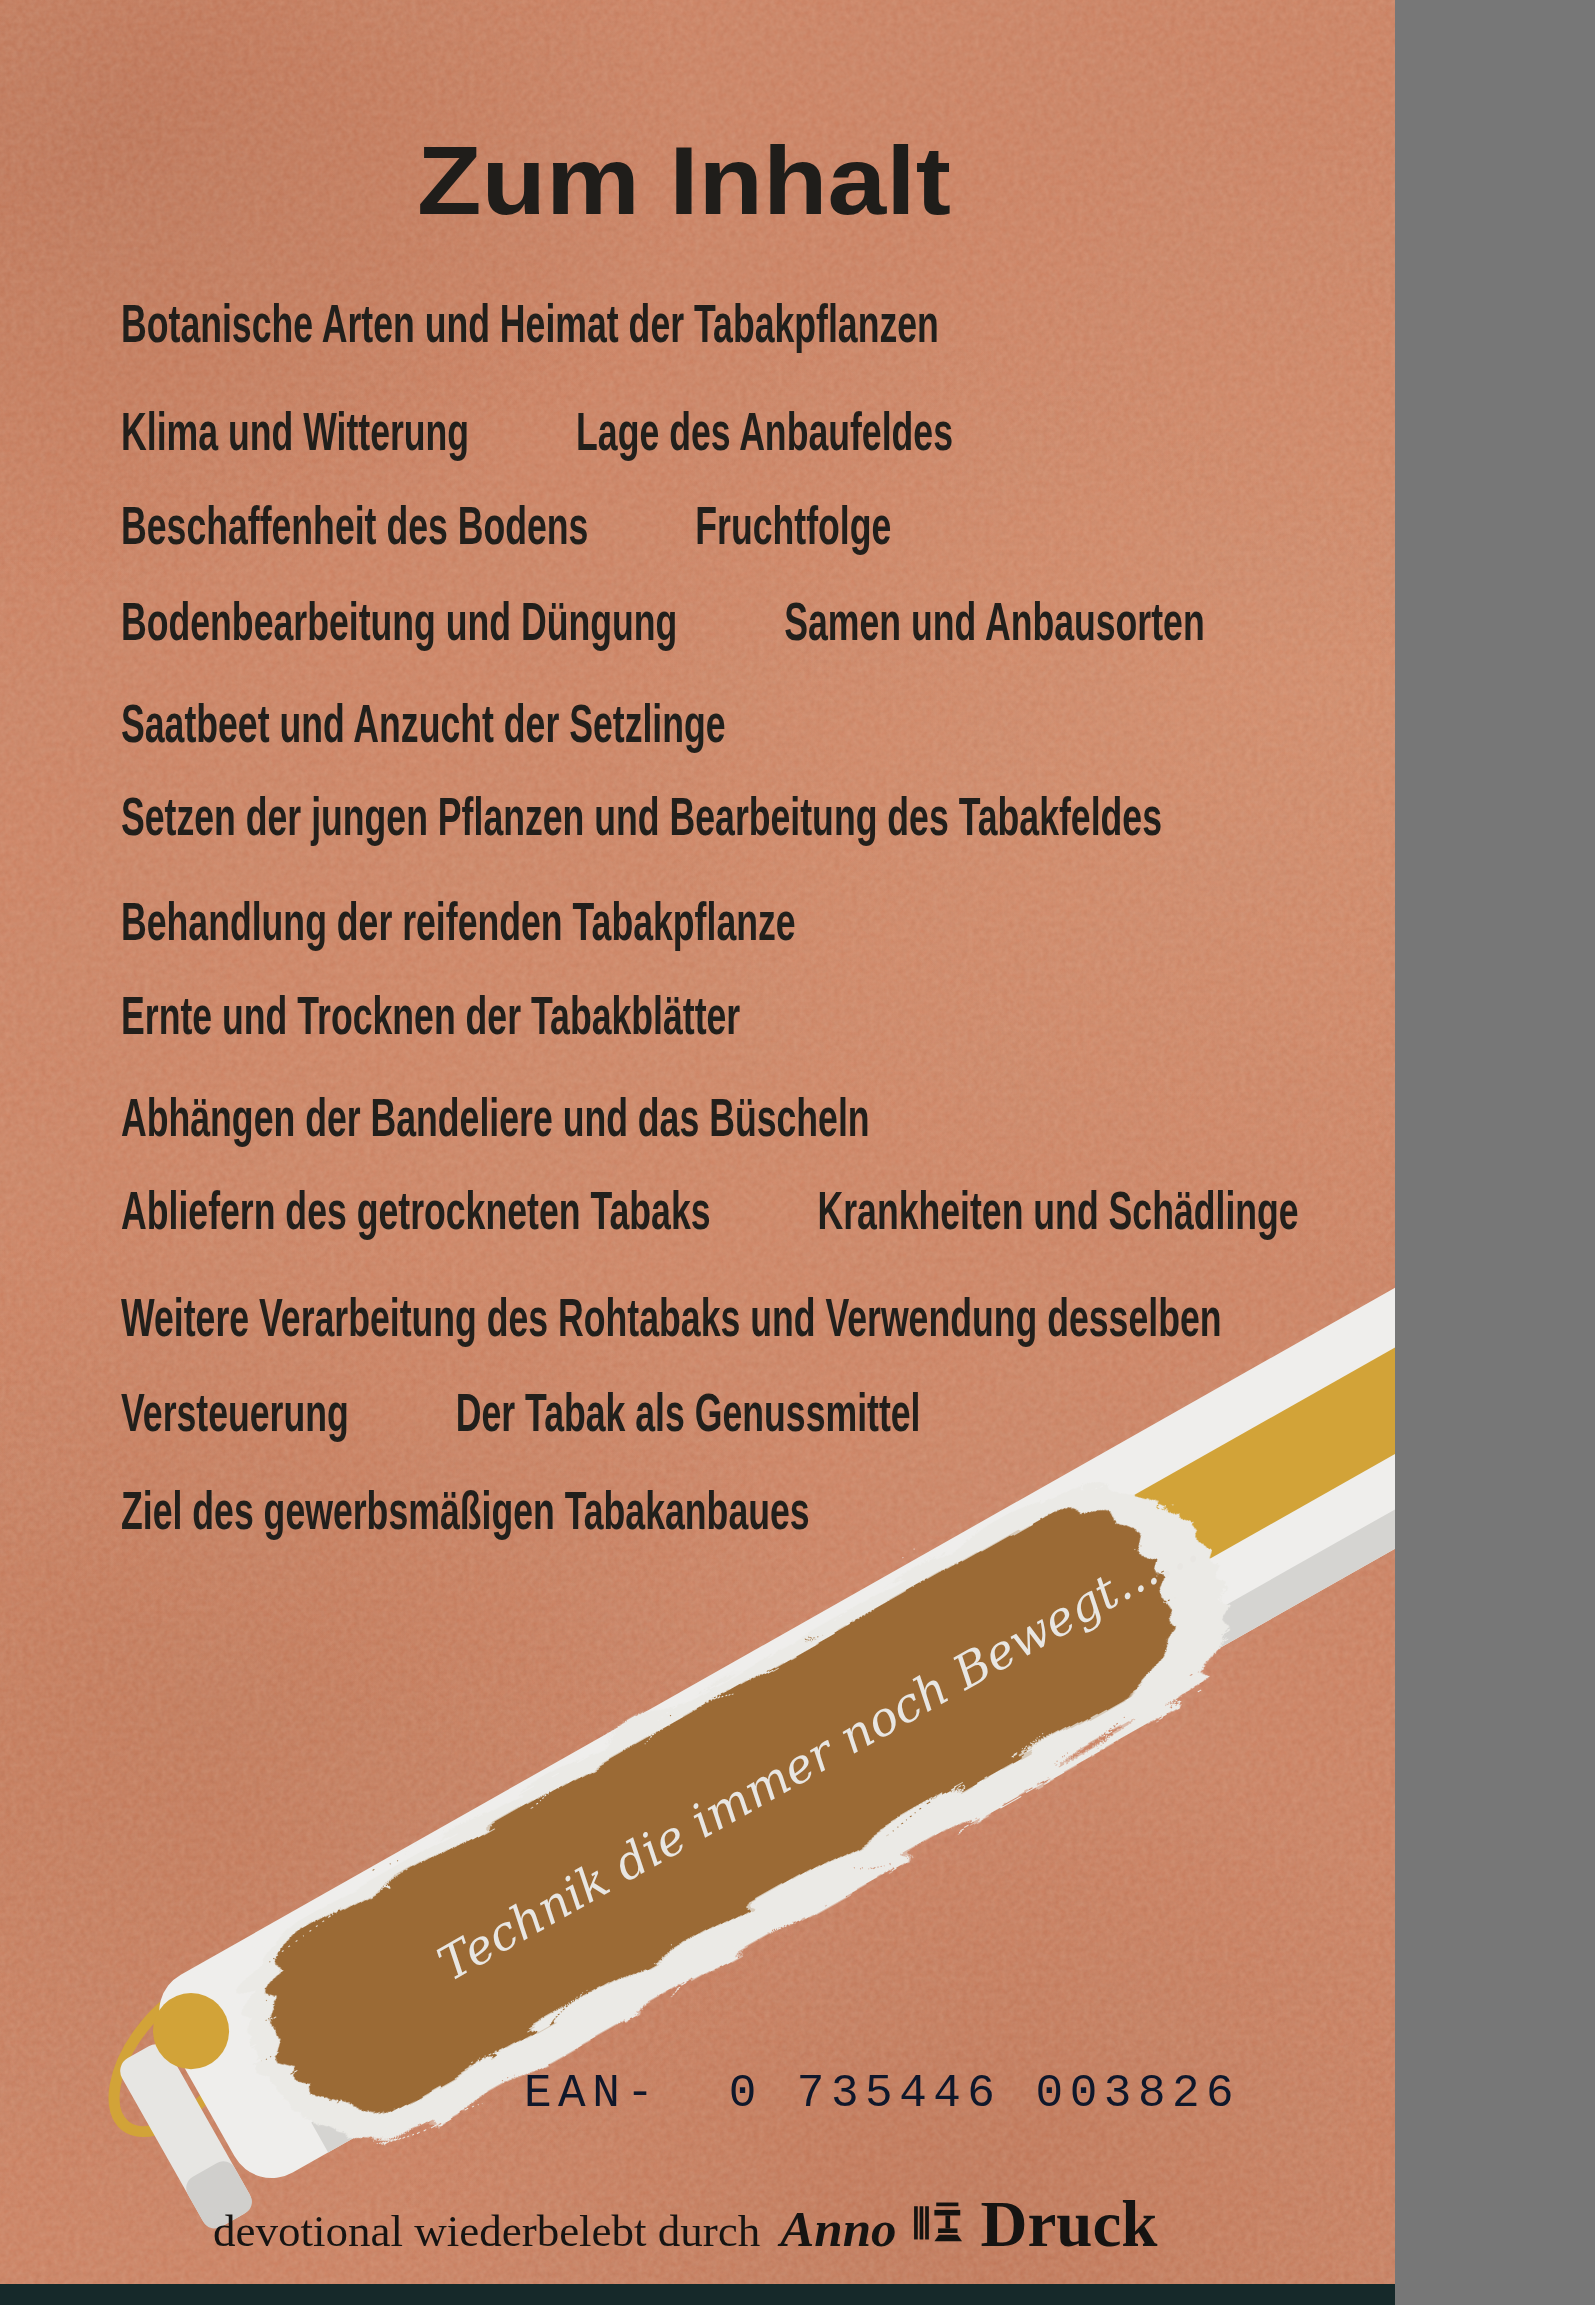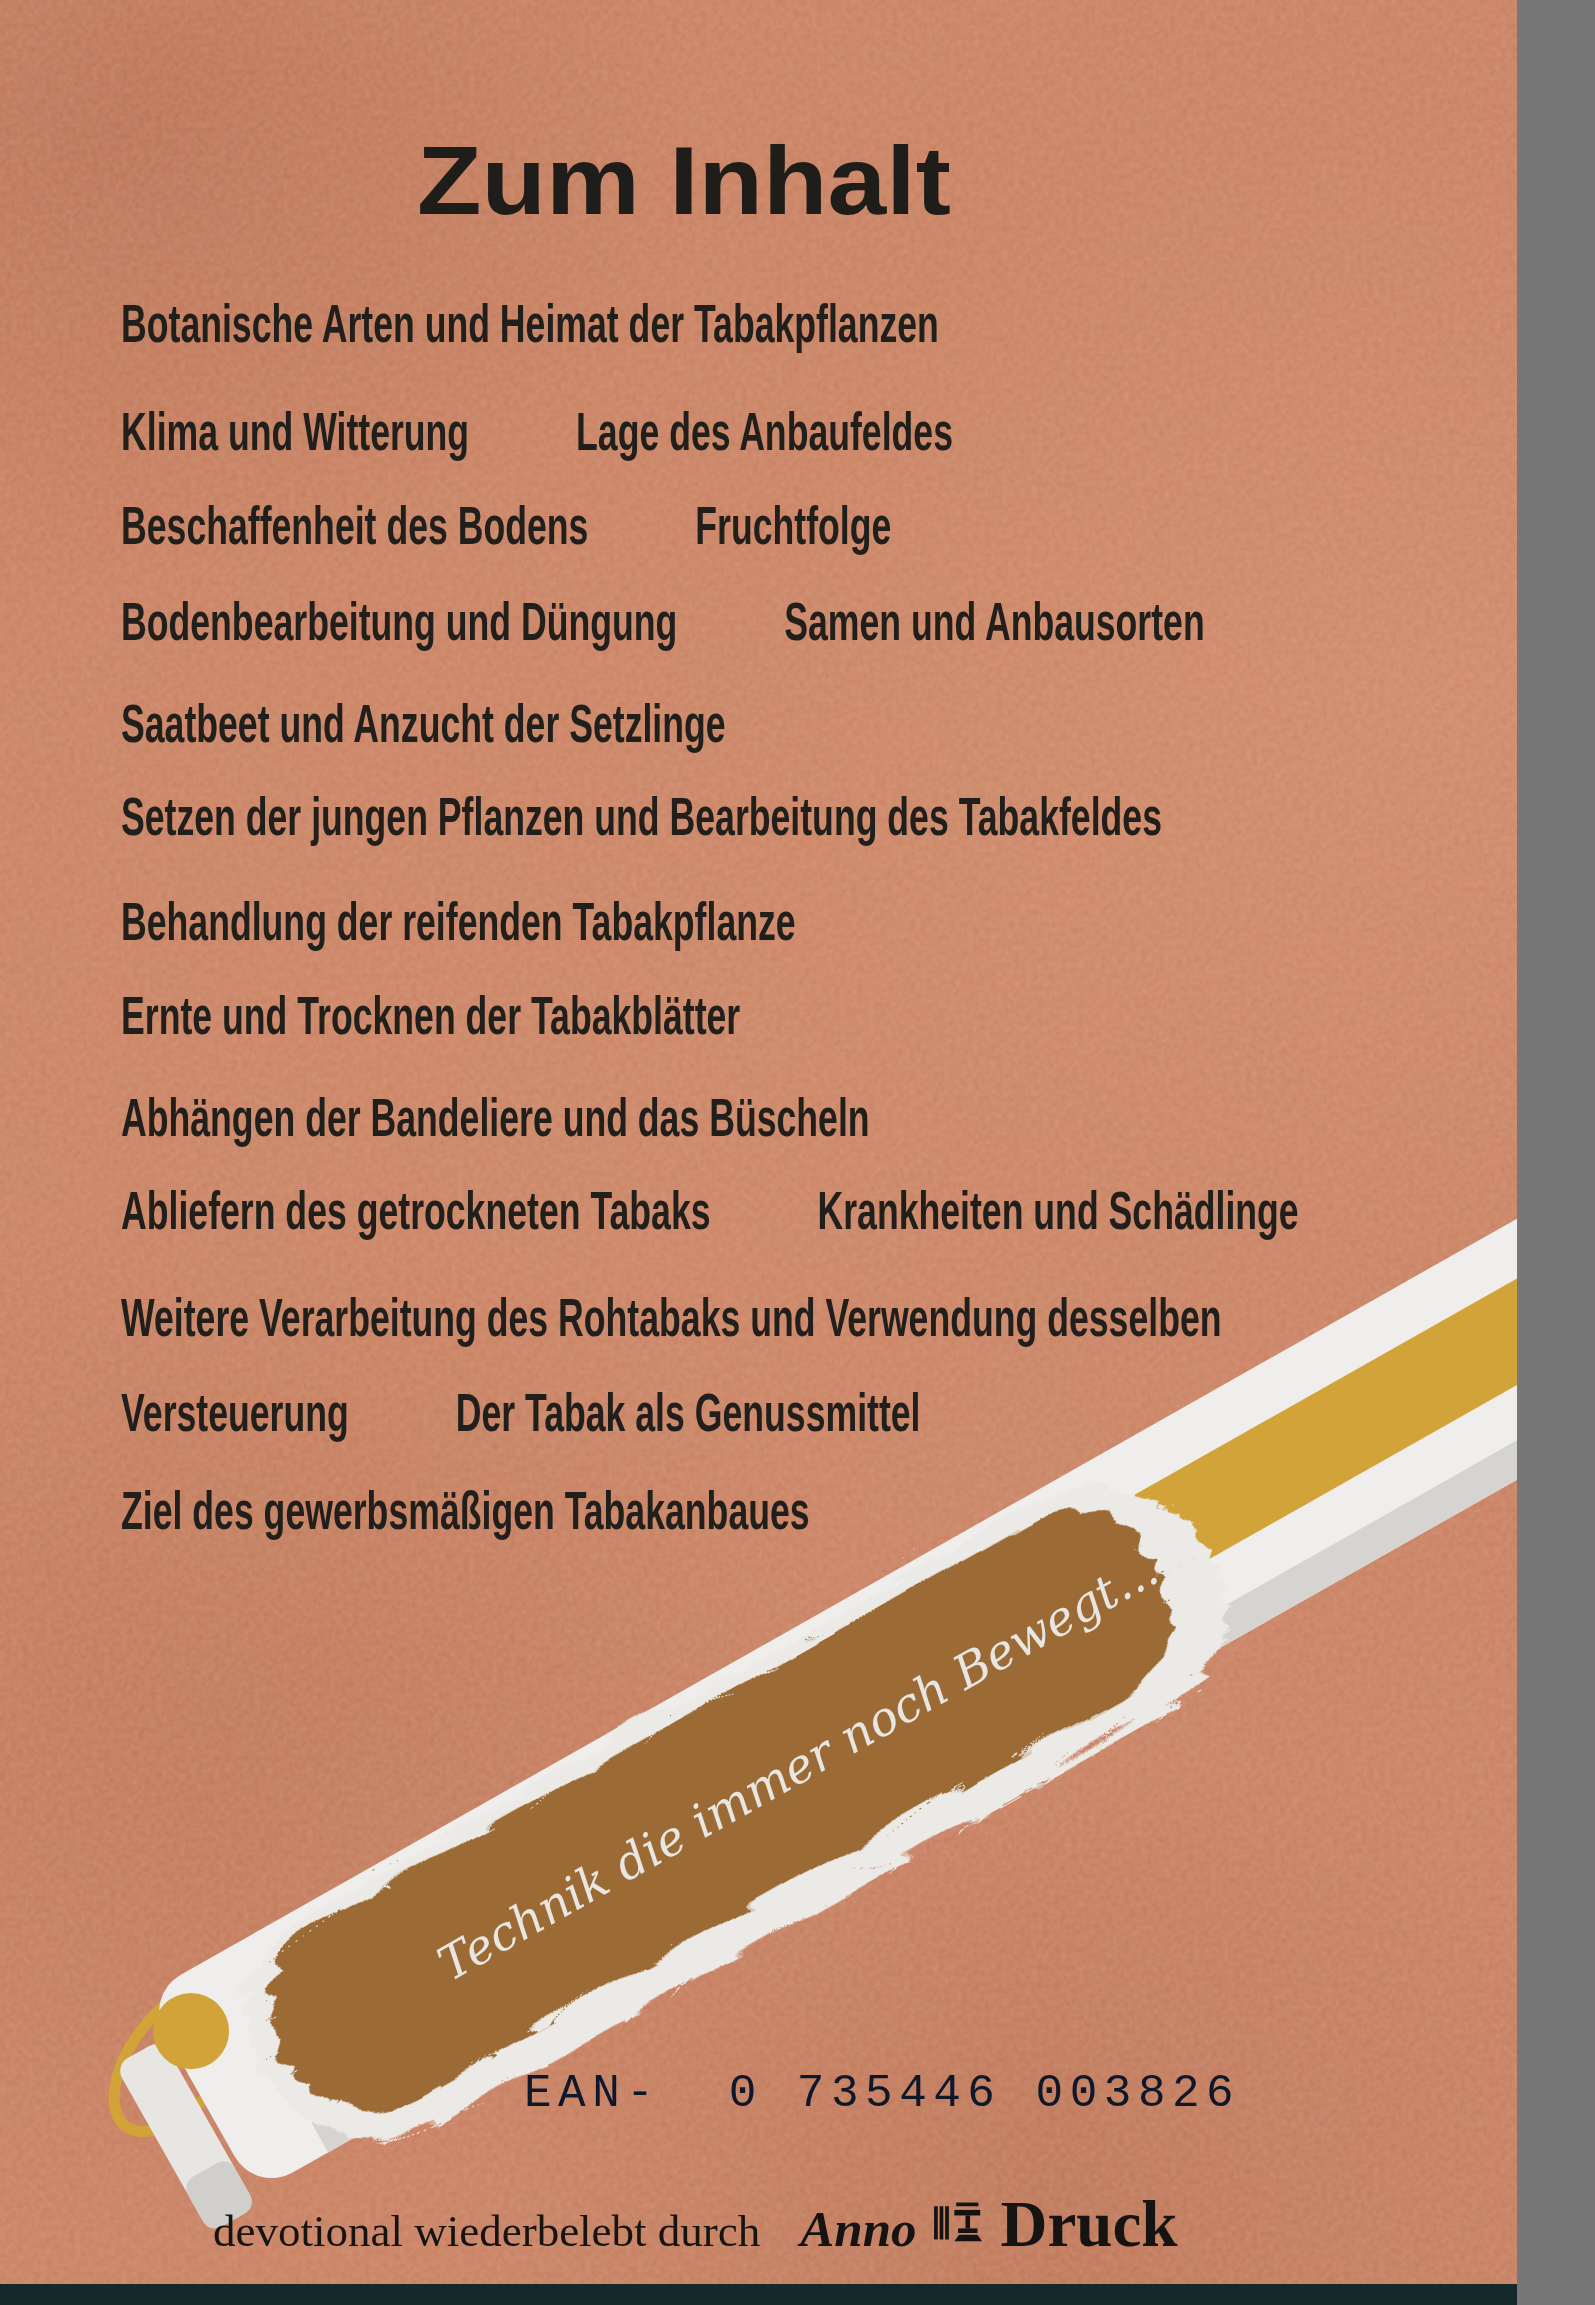--- a/index.html
+++ b/index.html
@@ -1,17 +1,17 @@
 <!DOCTYPE html>
 <html style="font-size:15px"><head>
 <meta charset="utf-8">
 <style>
   html,body{margin:0;padding:0;background:#777;}
   #stage{
-    position:relative;width:1517px;height:2305px;overflow:hidden;
+    position:relative;width:1395px;height:2305px;overflow:hidden;
     background:#cd8263;
     font-family:"Liberation Sans",sans-serif;
   }
   
   #mottle{
     position:absolute;inset:0;pointer-events:none;
     background:
       radial-gradient(835px 649px at 8% 6%, rgba(150,80,55,.28), rgba(150,80,55,0) 70%),
       radial-gradient(1020px 835px at 95% 30%, rgba(230,170,135,.25), rgba(230,170,135,0) 70%),
       radial-gradient(928px 742px at 15% 75%, rgba(160,90,60,.22), rgba(160,90,60,0) 70%),
@@ -33,21 +33,21 @@
     position:absolute;left:524px;top:2067px;
     font-family:"Liberation Mono",monospace;font-size:46px;line-height:1.2;
     letter-spacing:6.5px;color:#0f172a;white-space:pre;
   }
   #footer{
     position:absolute;left:213px;top:2187px;height:61px;
     display:flex;align-items:baseline;color:#161412;
     font-family:"Liberation Serif",serif;
   }
   #footer .prefix{font-size:45px;font-family:Liberation Serif, serif;}
-  #footer .anno{font-size:51px;font-weight:700;font-style:italic;margin-left:40px;}
+  #footer .anno{font-size:51px;font-weight:700;font-style:italic;margin-left:20px;}
   #footer .press{align-self:center;margin-left:15px;margin-right:9.3px;position:relative;top:5.6px;}
   #footer .druck{font-size:65px;font-weight:700;margin-left:5.6px;}
   #corner-patch{
     position:absolute;left:1529px;top:2150px;width:67px;height:134px;background:#fdfdfc;
   }
   #bottom-bar{
     position:absolute;left:0;top:2284px;width:1595px;height:21.3px;background:#16292a;
   }
   .slogan-text{
     font-family:"DejaVu Serif","Liberation Serif",serif;

